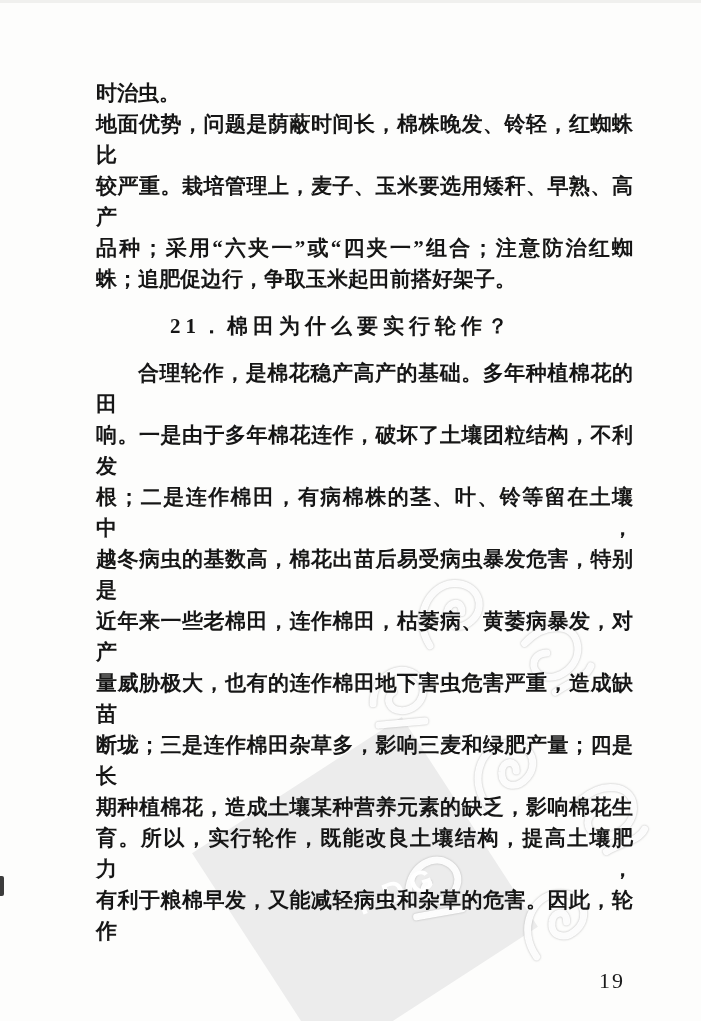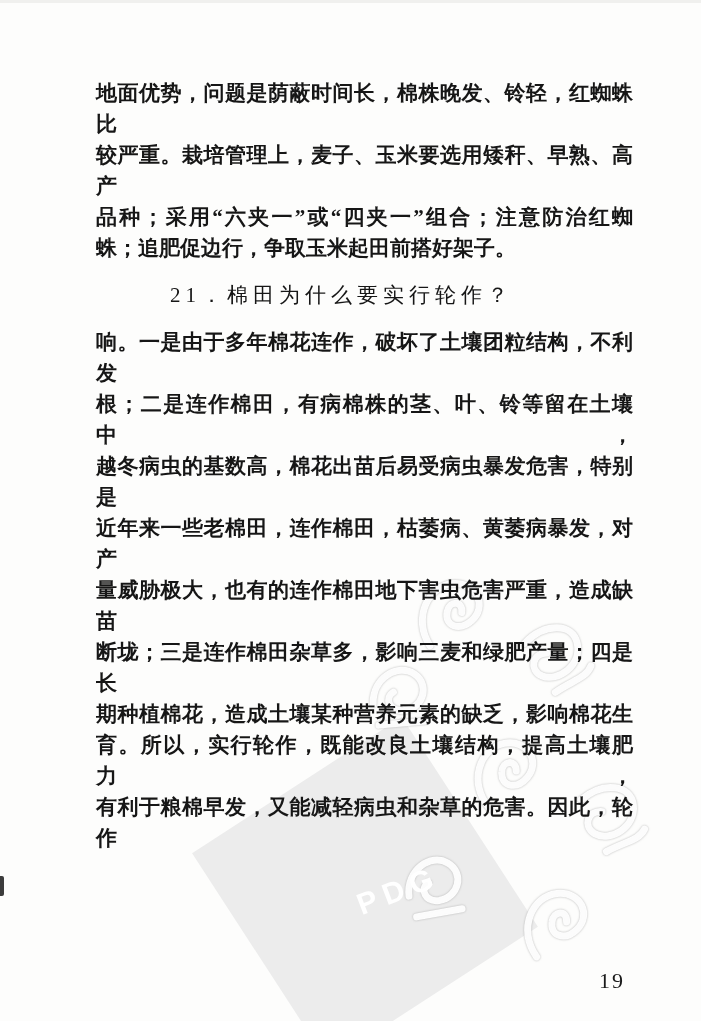--- a/index.html
+++ b/index.html
@@ -35,21 +35,21 @@
   .page-content{position:absolute;left:96px;top:78px;width:537px;z-index:5;}
   .block{margin:0;}
   .line{
     font-size:21px;line-height:31px;font-weight:600;
     text-align:justify;text-align-last:left;
     color:#161616;
   }
   .line.j{text-align-last:justify;}
   .line.indent{text-indent:42px;}
   .block.heading .line{
-    font-weight:400;letter-spacing:5px;font-size:21px;
+    font-weight:700;letter-spacing:5px;font-size:21px;
     text-align:center;text-align-last:left;
   }
   #blk-b3{margin:16px 0 16px 74px;}
 
   .page-number{
     position:absolute;left:599px;top:968px;z-index:5;
     font-size:22px;letter-spacing:2px;font-weight:400;
     font-family:"Liberation Serif", serif;color:#1a1a1a;
   }
 </style>
@@ -74,30 +74,34 @@
     <use href="#wg1" transform="translate(465,735) rotate(-20,40,40)"></use>
     <use href="#wg2" transform="translate(575,775) rotate(-12,40,40)"></use>
     <use href="#wg3" transform="translate(395,845) rotate(-15,40,40)"></use>
     <use href="#wg1" transform="translate(515,885) rotate(-15,40,40)"></use>
   </g>
 </svg>
 
 <div class="wm-pdg">PDG</div>
 
 <div class="page-content" id="page-content">
+    <div class="block body" id="blk-b1">
+      <div class="line">时治虫。</div>
+    </div>
     <div class="block body" id="blk-b2">
       <div class="line j">地面优势，问题是荫蔽时间长，棉株晚发、铃轻，红蜘蛛比</div>
       <div class="line j">较严重。栽培管理上，麦子、玉米要选用矮秆、早熟、高产</div>
       <div class="line j">品种；采用“六夹一”或“四夹一”组合；注意防治红蜘</div>
       <div class="line">蛛；追肥促边行，争取玉米起田前搭好架子。</div>
     </div>
     <div class="block heading" id="blk-b3">
       <div class="line">21．棉田为什么要实行轮作？</div>
     </div>
     <div class="block body" id="blk-b4">
+      <div class="line j indent">合理轮作，是棉花稳产高产的基础。多年种植棉花的田</div>
       <div class="line j">响。一是由于多年棉花连作，破坏了土壤团粒结构，不利发</div>
       <div class="line j">根；二是连作棉田，有病棉株的茎、叶、铃等留在土壤中，</div>
       <div class="line j">越冬病虫的基数高，棉花出苗后易受病虫暴发危害，特别是</div>
       <div class="line j">近年来一些老棉田，连作棉田，枯萎病、黄萎病暴发，对产</div>
       <div class="line j">量威胁极大，也有的连作棉田地下害虫危害严重，造成缺苗</div>
       <div class="line j">断垅；三是连作棉田杂草多，影响三麦和绿肥产量；四是长</div>
       <div class="line j">期种植棉花，造成土壤某种营养元素的缺乏，影响棉花生</div>
       <div class="line j">育。所以，实行轮作，既能改良土壤结构，提高土壤肥力，</div>
       <div class="line j">有利于粮棉早发，又能减轻病虫和杂草的危害。因此，轮作</div>
     </div>

